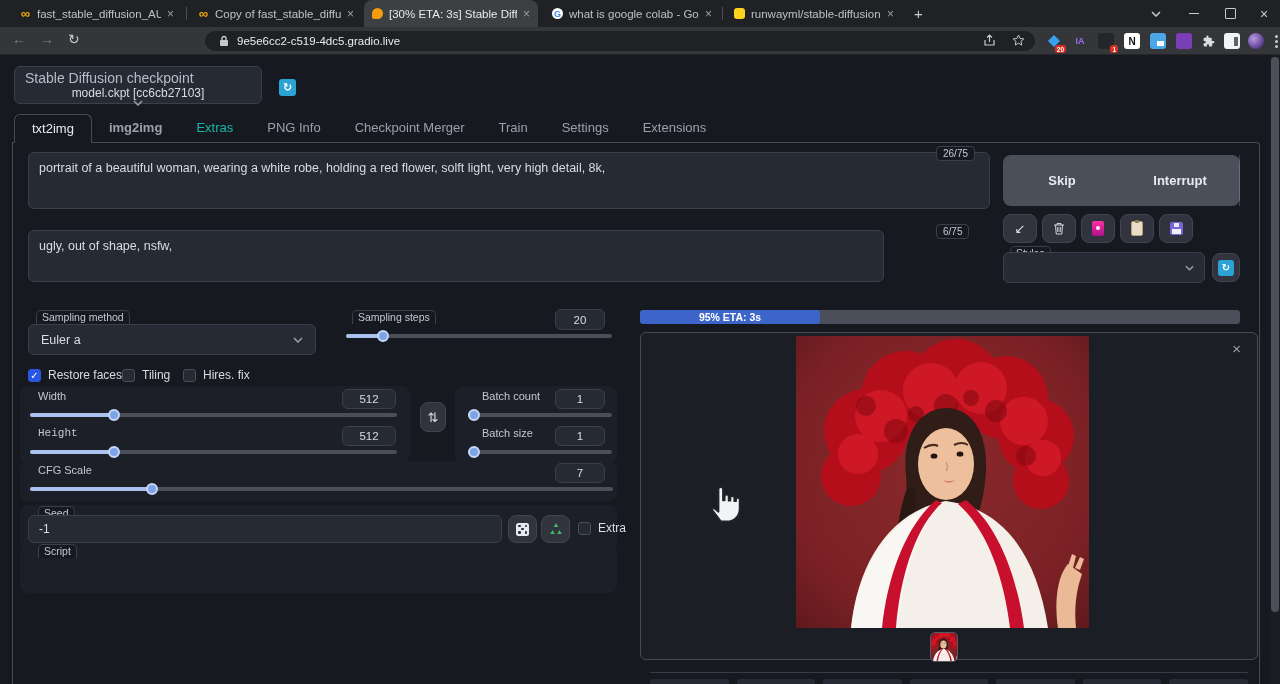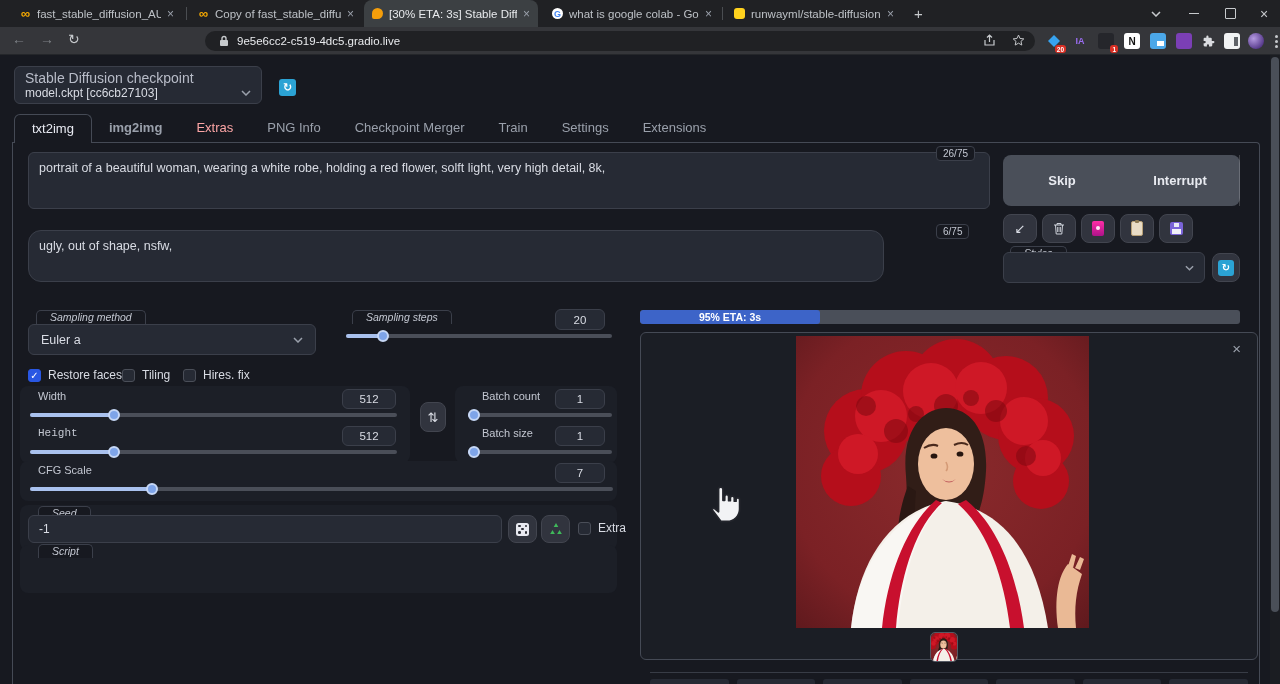--- a/index.html
+++ b/index.html
@@ -25,22 +25,22 @@
   .maxsq{width:9px;height:9px;border:1.2px solid #c7cacd;border-radius:1px;}
   .minln{width:10px;height:0;border-top:1.6px solid #c7cacd;}
   .toolbar{position:absolute;left:0;top:27px;width:1280px;height:28px;background:#35363a;border-bottom:1px solid #24262a;box-sizing:border-box;}
   .navarr{position:absolute;top:4px;font-size:14px;color:#7e8287;}
   .omnibox{position:absolute;left:205px;top:4px;width:830px;height:20px;background:#202124;border-radius:10px;
            display:flex;align-items:center;color:#e8eaed;font-size:11.5px;}
   .extico{position:absolute;top:6px;width:16px;height:16px;border-radius:3px;display:flex;align-items:center;justify-content:center;font-size:8px;font-weight:bold;}
   .badge{position:absolute;right:-4px;bottom:-4px;background:#d93025;color:#fff;font-size:6.5px;font-weight:bold;
          border-radius:3px;padding:0.5px 2px;line-height:7px;}
   
-  .lblTag{position:absolute;font-size:10.5px;color:#c3c7d1;background:#171920;padding:0 13px;line-height:13px;
-          border:1px solid #3b3f4a;border-bottom:none;border-radius:5px 5px 0 0;white-space:nowrap;font-style:italic;}
+  .lblTag{position:absolute;font-size:10.5px;color:#c3c7d1;background:#171920;padding:0 5px;line-height:13px;
+          border:1px solid #3b3f4a;border-bottom:none;border-radius:5px 5px 0 0;white-space:nowrap;}
   .plain-lbl{position:absolute;font-size:11px;color:#c3c7d1;white-space:nowrap;}
   .field{position:absolute;background:#262a34;border:1px solid #3b3f4a;border-radius:6px;box-sizing:border-box;
          color:#d9dce4;font-size:12.5px;}
   .numbox{position:absolute;background:#262a34;border:1px solid #3b3f4a;border-radius:6px;box-sizing:border-box;
           color:#d9dce4;font-size:11.5px;display:flex;align-items:center;justify-content:center;}
   .counter{position:absolute;font-size:10px;color:#c3c7d1;background:#171920;border:1px solid #3b3f4a;
            border-radius:4px;padding:0 6px;line-height:13px;z-index:3;}
   .slider{position:absolute;height:12px;}
   .slider .track{position:absolute;left:0;right:0;top:4px;height:4px;background:#4a4e58;border-radius:2px;}
   .slider .fill{position:absolute;left:0;top:4px;height:4px;background:#a9c1ee;border-radius:2px;}
@@ -173,46 +173,46 @@
       <i style="width:3px;height:3px;border-radius:50%;background:#c7cacd;"></i>
       <i style="width:3px;height:3px;border-radius:50%;background:#c7cacd;"></i>
       <i style="width:3px;height:3px;border-radius:50%;background:#c7cacd;"></i>
     </span>
   </div>
 
   <div class="abs" style="left:0;top:55px;width:1280px;height:629px;">
 
     <div class="field" style="left:14px;top:11px;width:248px;height:38px;padding:3px 10px;">
       <div style="font-size:14px;color:#b8bcc8;">Stable Diffusion checkpoint</div>
-      <div style="display:flex;align-items:center;">
+      <div style="display:flex;align-items:center;flex-direction:column;">
         <span style="flex:1;font-size:12px;">model.ckpt [cc6cb27103]</span>
         <svg class="chev" width="10" height="6" viewBox="0 0 10 6">
             <path d="M1 1l4 4 4-4" stroke="#9aa0ab" stroke-width="1.5" fill="none"></path>
           </svg>
       </div>
     </div>
     <div class="abs refr" style="left:279px;top:24px;">↻</div>
 
     <div class="abs" style="left:14px;top:59px;height:29px;display:flex;font-size:13px;">
       <div style="padding:6px 17px;color:#e8eaf2;border:1px solid #454a55;border-bottom:none;border-radius:6px 6px 0 0;background:#171920;position:relative;z-index:2;">txt2img</div>
       <div style="padding:6px 17px;color:#9aa0ab;font-weight:bold;">img2img</div>
-      <div style="padding:6px 17px;color:#fca5a5;">Extras</div>
+      <div style="padding:6px 17px;color:#14b8a6;">Extras</div>
       <div style="padding:6px 17px;color:#9aa0ab;">PNG Info</div>
       <div style="padding:6px 17px;color:#9aa0ab;">Checkpoint Merger</div>
       <div style="padding:6px 17px;color:#9aa0ab;">Train</div>
       <div style="padding:6px 17px;color:#9aa0ab;">Settings</div>
       <div style="padding:6px 17px;color:#9aa0ab;">Extensions</div>
     </div>
 
     <div class="abs" style="left:12px;top:87px;width:1246px;height:542px;border:1px solid #454a55;border-bottom:none;border-radius:0 4px 0 0;"></div>
 
     <div class="field" style="left:28px;top:97px;width:962px;height:57px;padding:8px 10px;line-height:1.25;">portrait of a beautiful woman, wearing a white robe, holding a red flower, solft light, very high detail, 8k,</div>
     <div class="counter" style="left:936px;top:91px;">26/75</div>
 
-    <div class="field" style="left:28px;top:175px;width:856px;height:52px;padding:8px 10px;line-height:1.25;border-radius:13px;">ugly, out of shape, nsfw,</div>
+    <div class="field" style="left:28px;top:175px;width:856px;height:52px;padding:8px 10px;line-height:1.25;">ugly, out of shape, nsfw,</div>
     <div class="counter" style="left:936px;top:169px;">6/75</div>
 
     <div class="abs" style="left:1003px;top:100px;width:237px;height:51px;background:#4a4f59;border-radius:8px;display:flex;">
       <div class="bigbtn" style="flex:1;">Skip</div>
       <div class="bigbtn" style="flex:1;border-right:1px solid rgba(255,255,255,0.18);">Interrupt</div>
     </div>
 
     <div class="toolbtn" style="left:1003px;top:159px;">
         <span>↙</span>
       </div>

